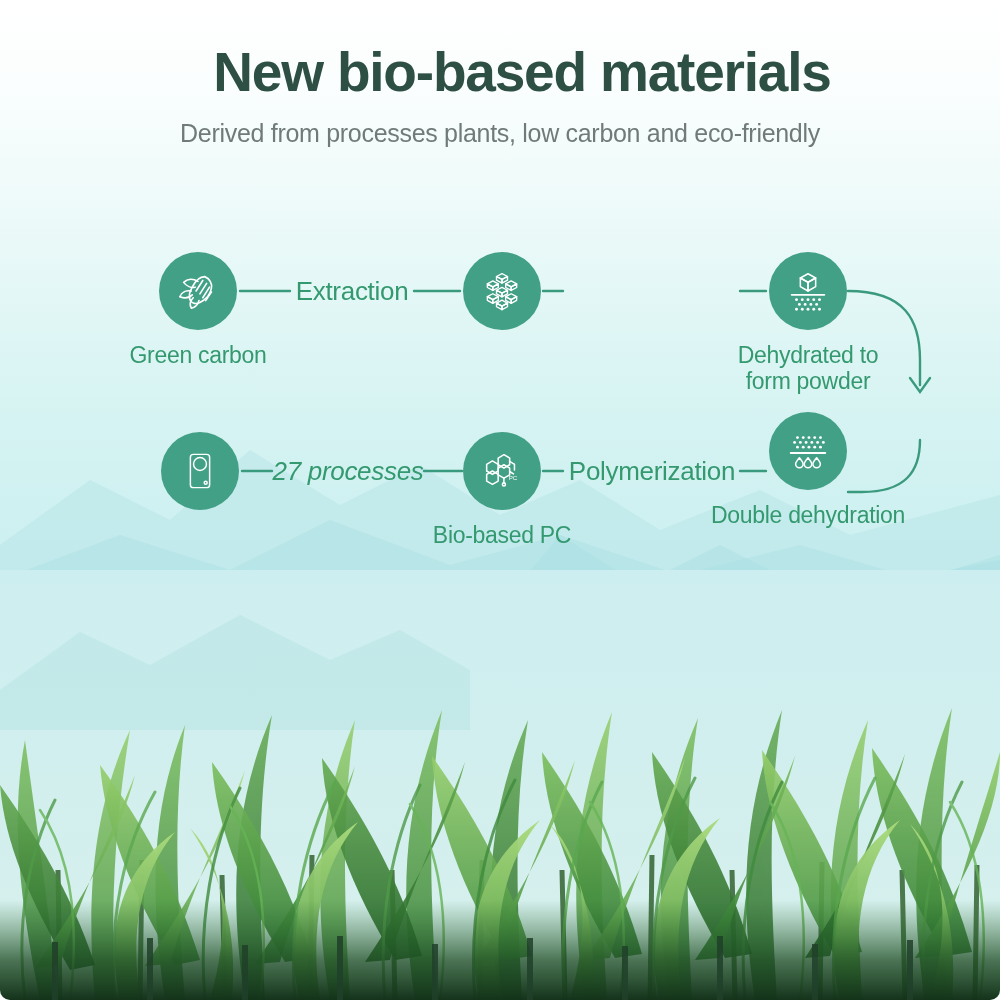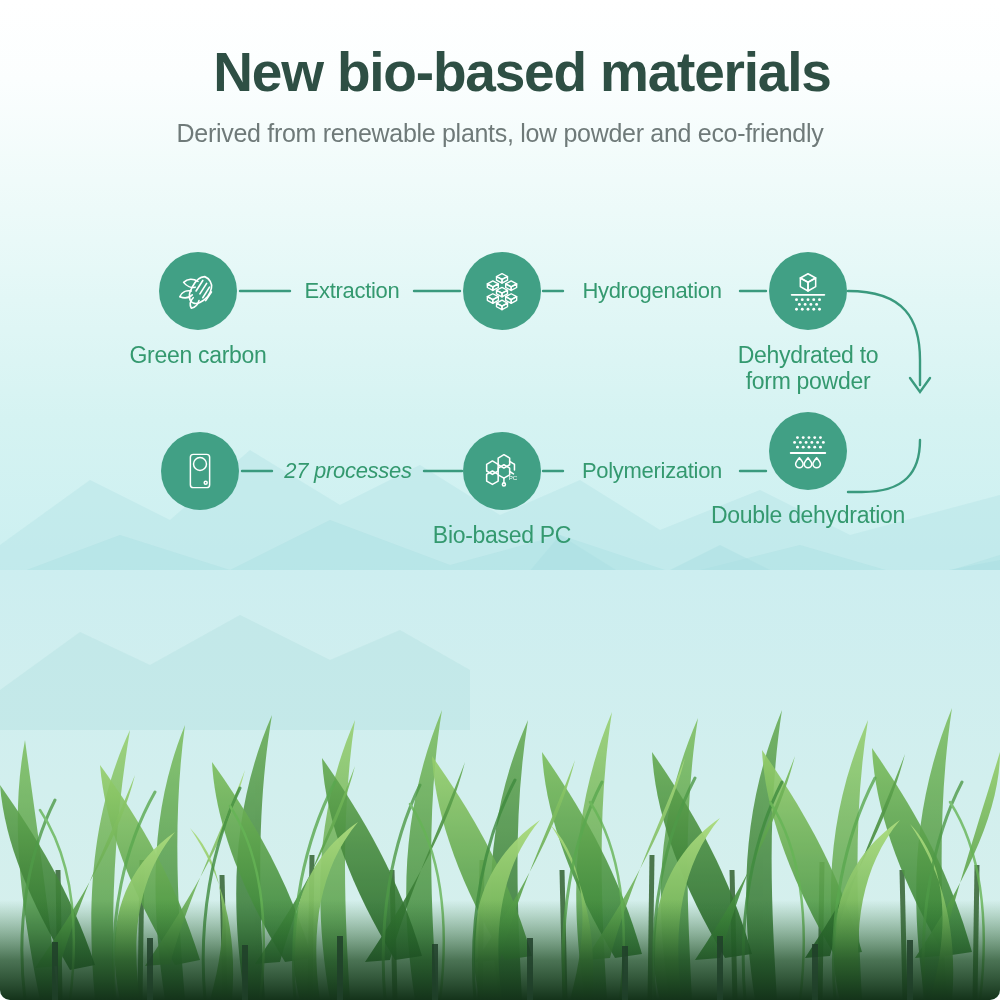--- a/index.html
+++ b/index.html
@@ -46,21 +46,21 @@
   .circle svg { display:block; }
   .node-label {
     margin-top:13px;
     font-size:23px; color:#34996f; letter-spacing:-0.3px;
     line-height:1.12; white-space:pre-line;
   }
 
   
   .conn-label {
     position:absolute; z-index:4;
-    font-size:22px; color:#34996f; letter-spacing:-0.3px;
+    font-size:26px; color:#34996f; letter-spacing:-0.3px;
     background:transparent; padding:0 8px;
     transform:translate(-50%,-50%);
     white-space:nowrap;
   }
   .conn-line { position:absolute; z-index:1; }
 
   
   #node-plants   { left:118px; top:252px; }
   #node-glucose  { left:422px; top:252px; }
   #node-powder   { left:728px; top:252px; }
@@ -85,21 +85,21 @@
 <div id="stage">
 
   <svg class="mtn" style="top:330px;height:300px" viewBox="0 0 1000 300" preserveAspectRatio="none">
     <path d="M0,300 L0,215 L90,150 L170,190 L250,120 L340,175 L420,135 L500,185 L580,150 L660,200 L760,160 L850,205 L1000,165 L1000,300 Z" fill="#b9e6e7" opacity="0.55"></path>
     <path d="M0,300 L0,250 L120,205 L230,240 L330,190 L450,235 L560,205 L680,245 L800,215 L920,250 L1000,225 L1000,300 Z" fill="#aee1e4" opacity="0.5"></path>
     <path d="M480,300 L560,205 L640,255 L720,215 L820,265 L1000,230 L1000,300 Z" fill="#a8dee2" opacity="0.45"></path>
   </svg>
 
   <div class="header">
     <div class="title">New bio-based materials</div>
-    <div class="subtitle">Derived from renewable plants, low powder and eco-friendly</div>
+    <div class="subtitle">Derived from processes plants, low carbon and eco-friendly</div>
   </div>
 
   <div class="flow">
 
     <svg class="conn-line" style="left:0;top:0;width:1000px;height:600px" viewBox="0 0 1000 600">
       <g stroke="#3a9a7e" stroke-width="2.4" fill="none" stroke-linecap="round">
 
         <line x1="240" y1="291" x2="290" y2="291"></line>
         <line x1="414" y1="291" x2="460" y2="291"></line>
 
@@ -113,21 +113,20 @@
 
         <line x1="543" y1="471" x2="563" y2="471"></line>
         <line x1="740" y1="471" x2="766" y2="471"></line>
 
         <line x1="242" y1="471" x2="272" y2="471"></line>
         <line x1="424" y1="471" x2="462" y2="471"></line>
       </g>
     </svg>
 
     <div class="conn-label" style="left:352px; top:291px;">Extraction</div>
-    <div class="conn-label" style="left:652px; top:291px;">Hydrogenation</div>
     <div class="conn-label" style="left:652px; top:471px;">Polymerization</div>
     <div class="conn-label" style="left:348px; top:471px;font-style:italic;">27 processes</div>
 
     <div class="node" id="node-plants">
       <div class="circle">
         <svg width="46" height="46" viewBox="0 0 48 48" fill="none" stroke="#ffffff" stroke-width="1.7" stroke-linecap="round" stroke-linejoin="round">
           <path d="M31 9c5 2 8 7 7 12-1 6-6 12-12 15-4 2-8 1-10-2-2-4-1-9 2-14C21 14 26 9 31 9z"></path>
           <path d="M24 14c-5-3-11-3-15 1 3 4 8 6 12 5"></path>
           <path d="M17 24c-5-1-10 1-12 6 5 2 10 1 13-2"></path>
           <path d="M19 31c-3 3-4 7-2 11 4-1 7-4 8-8"></path>

